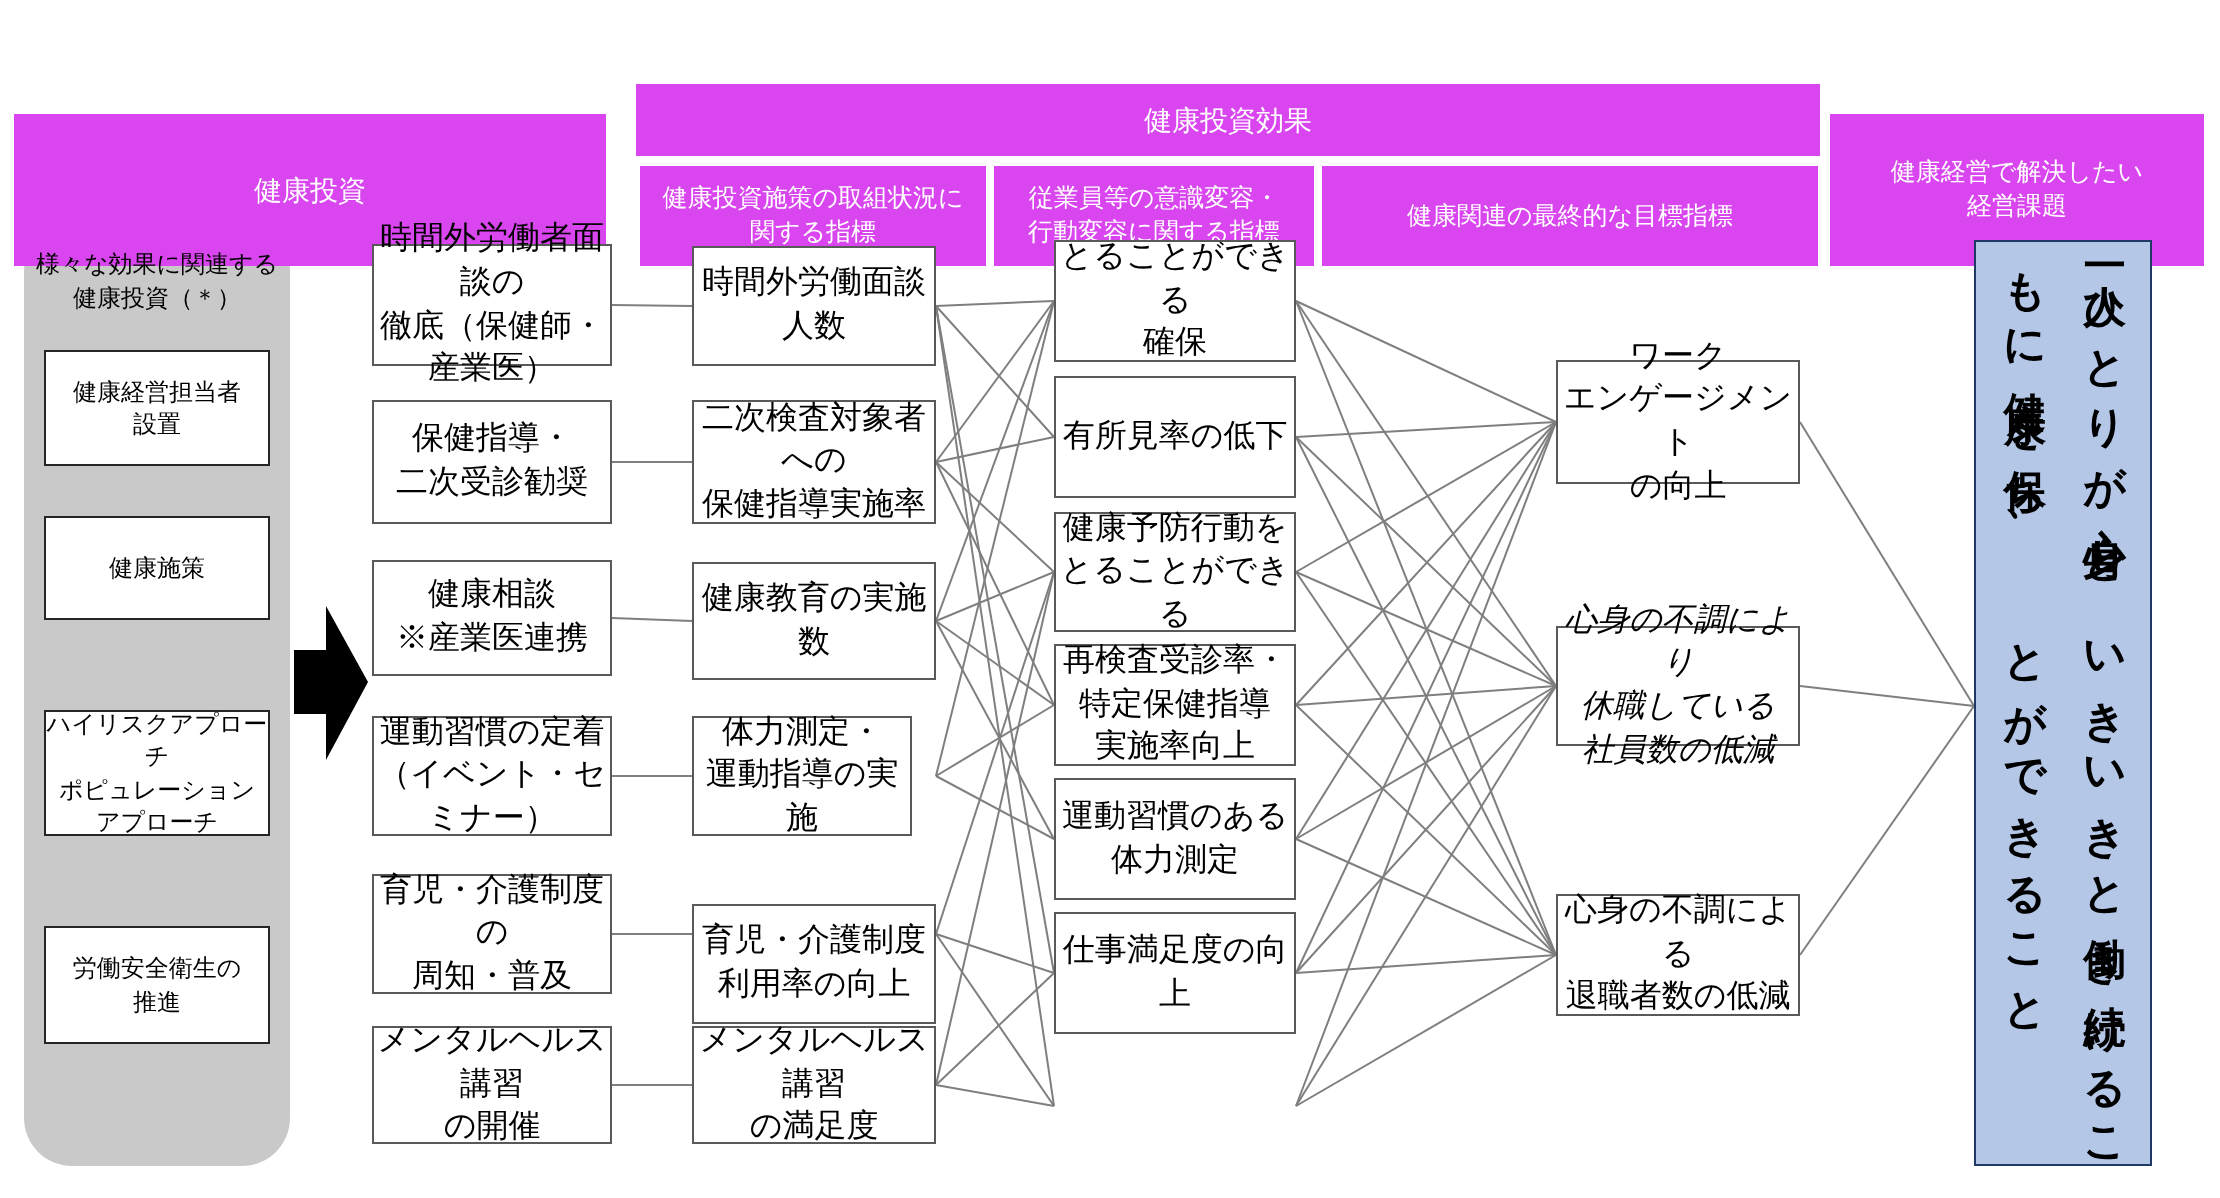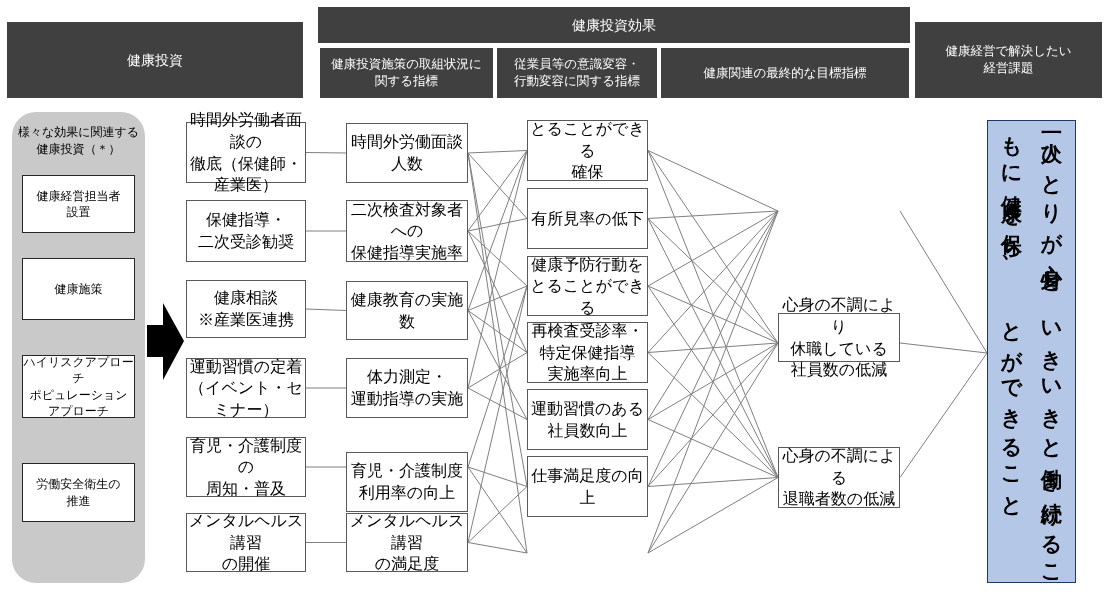--- a/index.html
+++ b/index.html
@@ -3,22 +3,22 @@
 <meta charset="utf-8">
 <style>
   html,body{margin:0;padding:0;background:#fff;}
   #canvas{
     position:relative;width:1110px;height:599px;background:#fff;
     font-family:"Liberation Sans",sans-serif;overflow:hidden;
   }
   .abs{position:absolute;box-sizing:border-box;}
   
   .hdr{
-    background:#404040;color:#fff;display:flex;align-items:center;justify-content:center;
-    text-align:center;white-space:pre-line;z-index:2;line-height:1.35;
+    background:#d946ef;color:#fff;display:flex;align-items:center;justify-content:center;
+    text-align:center;white-space:pre-line;z-index:2;line-height:1.35;margin-top:35px;
   }
   .hdr-big{font-size:14px;}
   .hdr-sub{font-size:12.5px;}
   
   .panel{
     background:#c9c9c9;border-radius:24px;z-index:1;
   }
   .panel-title{
     color:#000;font-size:12px;text-align:center;white-space:pre-line;line-height:1.4;z-index:2;
     display:flex;align-items:center;justify-content:center;
@@ -113,21 +113,21 @@
 行動変容に関する指標</div>
   <div class="abs hdr hdr-sub" style="left:661px;top:48px;width:248px;height:50px;">健康関連の最終的な目標指標</div>
   <div class="abs hdr hdr-sub" style="left:915px;top:22px;width:187px;height:76px;">健康経営で解決したい
 経営課題</div>
 
   <div class="abs panel" style="left:12px;top:112px;width:133px;height:471px;"></div>
   <div class="abs panel-title" style="left:12px;top:120px;width:133px;height:42px;">様々な効果に関連する
 健康投資（＊）</div>
   <div class="abs pbox" style="left:22px;top:175px;width:113px;height:58px;">健康経営担当者
 設置</div>
-  <div class="abs pbox" style="left:22px;top:258px;width:113px;height:62px;">健康施策</div>
+  <div class="abs pbox" style="left:22px;top:258px;width:113px;height:52px;">健康施策</div>
   <div class="abs pbox" style="left:22px;top:355px;width:113px;height:63px;">ハイリスクアプローチ
 ポピュレーション
 アプローチ</div>
   <div class="abs pbox" style="left:22px;top:463px;width:113px;height:59px;">労働安全衛生の
 推進</div>
 
   <div class="abs node" style="left:186px;top:122px;width:120px;height:61px;">時間外労働者面談の
 徹底（保健師・産業医）</div>
   <div class="abs node" style="left:186px;top:200px;width:120px;height:62px;">保健指導・
 二次受診勧奨</div>
@@ -137,40 +137,43 @@
 （イベント・セミナー）</div>
   <div class="abs node" style="left:186px;top:437px;width:120px;height:60px;">育児・介護制度の
 周知・普及</div>
   <div class="abs node" style="left:186px;top:513px;width:120px;height:59px;">メンタルヘルス講習
 の開催</div>
 
   <div class="abs node" style="left:346px;top:123px;width:122px;height:60px;">時間外労働面談人数</div>
   <div class="abs node" style="left:346px;top:200px;width:122px;height:62px;">二次検査対象者への
 保健指導実施率</div>
   <div class="abs node" style="left:346px;top:281px;width:122px;height:59px;">健康教育の実施数</div>
-  <div class="abs node" style="left:346px;top:358px;width:122px;height:60px;">体力測定・
+  <div class="abs node" style="left:346px;top:358px;width:110px;height:60px;">体力測定・
 運動指導の実施</div>
   <div class="abs node" style="left:346px;top:437px;width:122px;height:60px;margin-top:15px;">育児・介護制度
 利用率の向上</div>
   <div class="abs node" style="left:346px;top:513px;width:122px;height:59px;">メンタルヘルス講習
 の満足度</div>
 
   <div class="abs node" style="left:527px;top:120px;width:121px;height:61px;">とることができる
 確保</div>
   <div class="abs node" style="left:527px;top:188px;width:121px;height:61px;">有所見率の低下</div>
   <div class="abs node" style="left:527px;top:256px;width:121px;height:60px;">健康予防行動を
 とることができる</div>
   <div class="abs node" style="left:527px;top:322px;width:121px;height:61px;">再検査受診率・
 特定保健指導
 実施率向上</div>
   <div class="abs node" style="left:527px;top:389px;width:121px;height:61px;">運動習慣のある
-社員数向上</div>
+体力測定</div>
   <div class="abs node" style="left:527px;top:456px;width:121px;height:61px;">仕事満足度の向上</div>
 
-  <div class="abs node" style="left:778px;top:313px;width:122px;height:49px;">心身の不調により
+  <div class="abs node" style="left:778px;top:180px;width:122px;height:62px;">ワーク
+エンゲージメント
+の向上</div>
+  <div class="abs node" style="left:778px;top:313px;width:122px;height:60px;font-style:italic;">心身の不調により
 休職している
 社員数の低減</div>
   <div class="abs node" style="left:778px;top:447px;width:122px;height:61px;">心身の不調による
 退職者数の低減</div>
 
   <div class="abs goal" style="left:987px;top:120px;width:89px;height:463px;">
     <span>一人ひとりが心身ともに健康を保ち、</span>
       <span>いきいきと働き続けることができること</span>
   </div>
 

